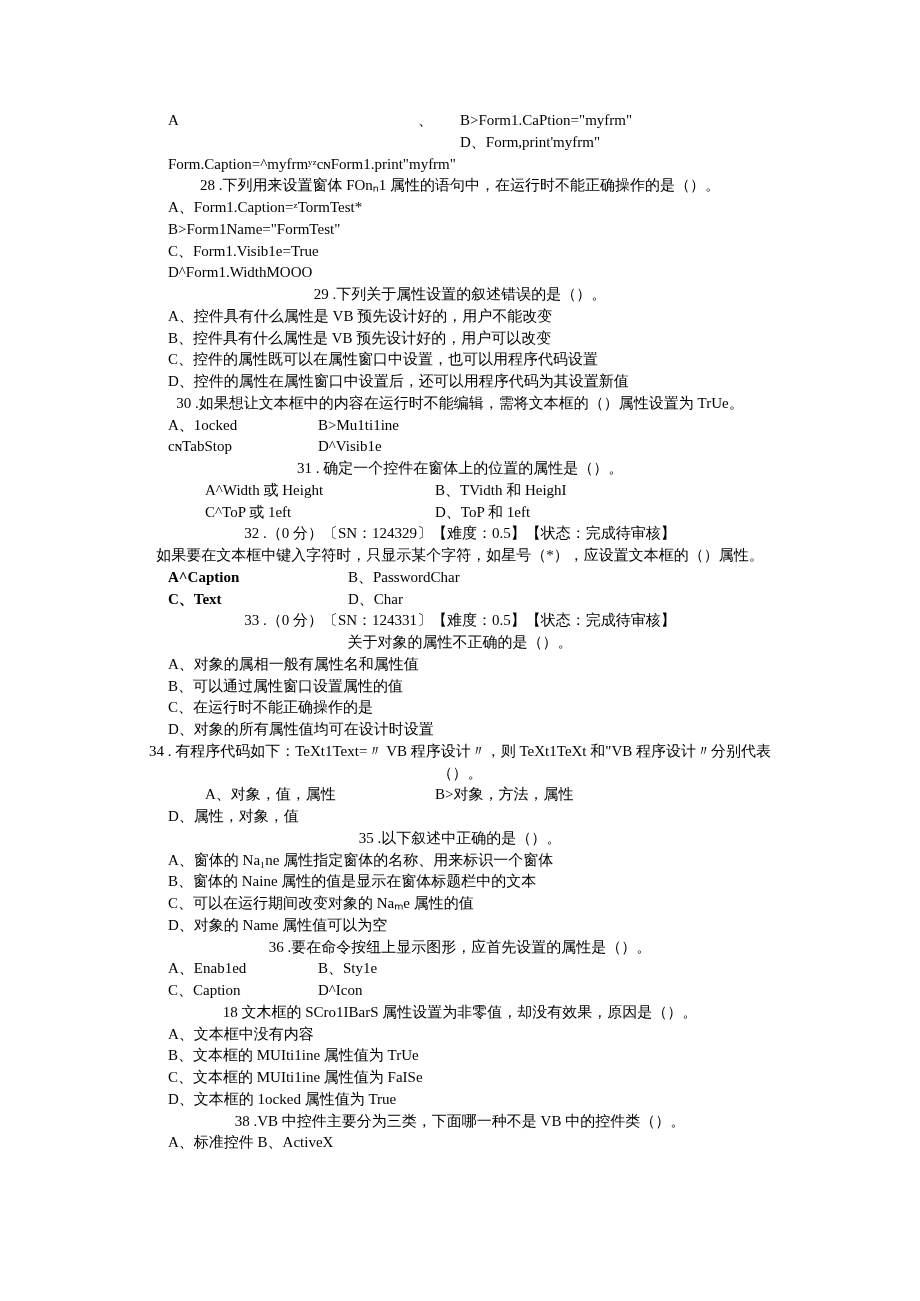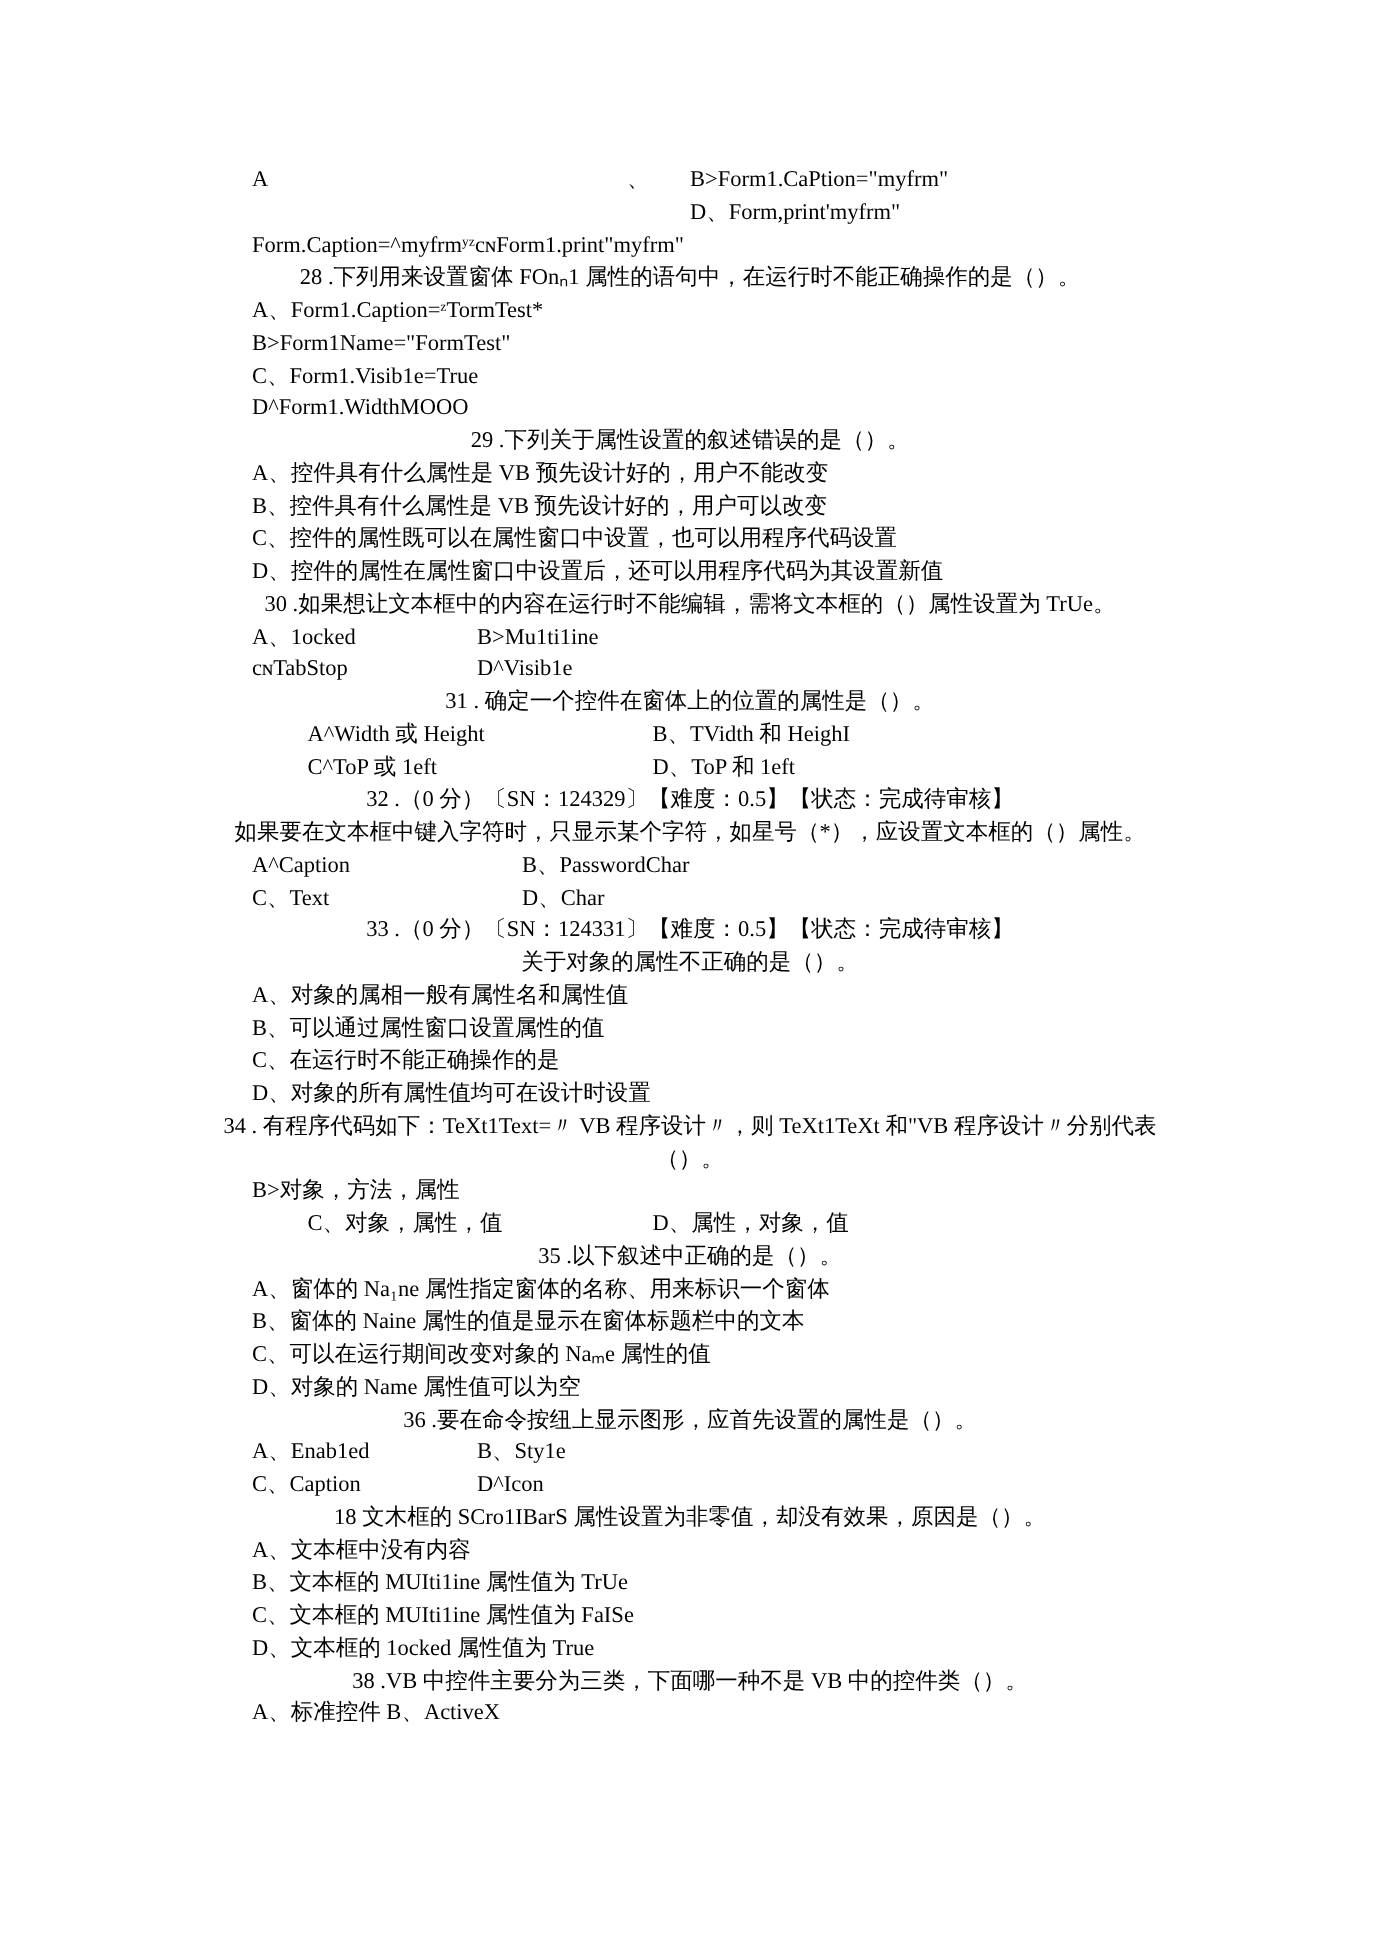--- a/index.html
+++ b/index.html
@@ -16,21 +16,21 @@
   .row {
     display: block;
   }
   .indent1 { padding-left: 0px; text-align: center; }
   .indent2 { padding-left: 38px; }
   .multi {
     display: flex;
   }
   .col { display: inline-block; }
   .c1 { width: 230px; margin-left: 37px; }
-  .c1b { width: 180px; }
+  .c1b { width: 180px; font-weight: bold; }
   .c1c { width: 150px; }
   .c0 { width: 250px; }
 </style>
 </head>
 <body>
 
 <div class="row indent2 multi">
   <span class="col c0">A</span>
   <span class="col" style="width:42px;">、</span>
   <span class="col">B&gt;Form1.CaPtion="myfrm"</span>
@@ -87,24 +87,24 @@
 
 <div class="row indent1"><span>33</span><span> .（0 分）〔SN：124331〕【难度：0.5】【状态：完成待审核】</span></div>
 <div class="row indent1">关于对象的属性不正确的是（）。</div>
 <div class="row indent2">A、对象的属相一般有属性名和属性值</div>
 <div class="row indent2">B、可以通过属性窗口设置属性的值</div>
 <div class="row indent2">C、在运行时不能正确操作的是</div>
 <div class="row indent2">D、对象的所有属性值均可在设计时设置</div>
 
 <div class="row indent1"><span>34</span><span> . 有程序代码如下：TeXt1Text=〃 VB 程序设计〃，则 TeXt1TeXt 和"VB 程序设计〃分别代表（）。</span></div>
 <div class="row indent2 multi">
+  <span class="col c1">A、对象，值，属性</span>
   <span class="col">B&gt;对象，方法，属性</span>
 </div>
 <div class="row indent2 multi">
-  <span class="col c1">C、对象，属性，值</span>
   <span class="col">D、属性，对象，值</span>
 </div>
 
 <div class="row indent1"><span>35</span><span> .以下叙述中正确的是（）。</span></div>
 <div class="row indent2">A、窗体的 Na₁ne 属性指定窗体的名称、用来标识一个窗体</div>
 <div class="row indent2">B、窗体的 Naine 属性的值是显示在窗体标题栏中的文本</div>
 <div class="row indent2">C、可以在运行期间改变对象的 Naₘe 属性的值</div>
 <div class="row indent2">D、对象的 Name 属性值可以为空</div>
 
 <div class="row indent1"><span>36</span><span> .要在命令按纽上显示图形，应首先设置的属性是（）。</span></div>

